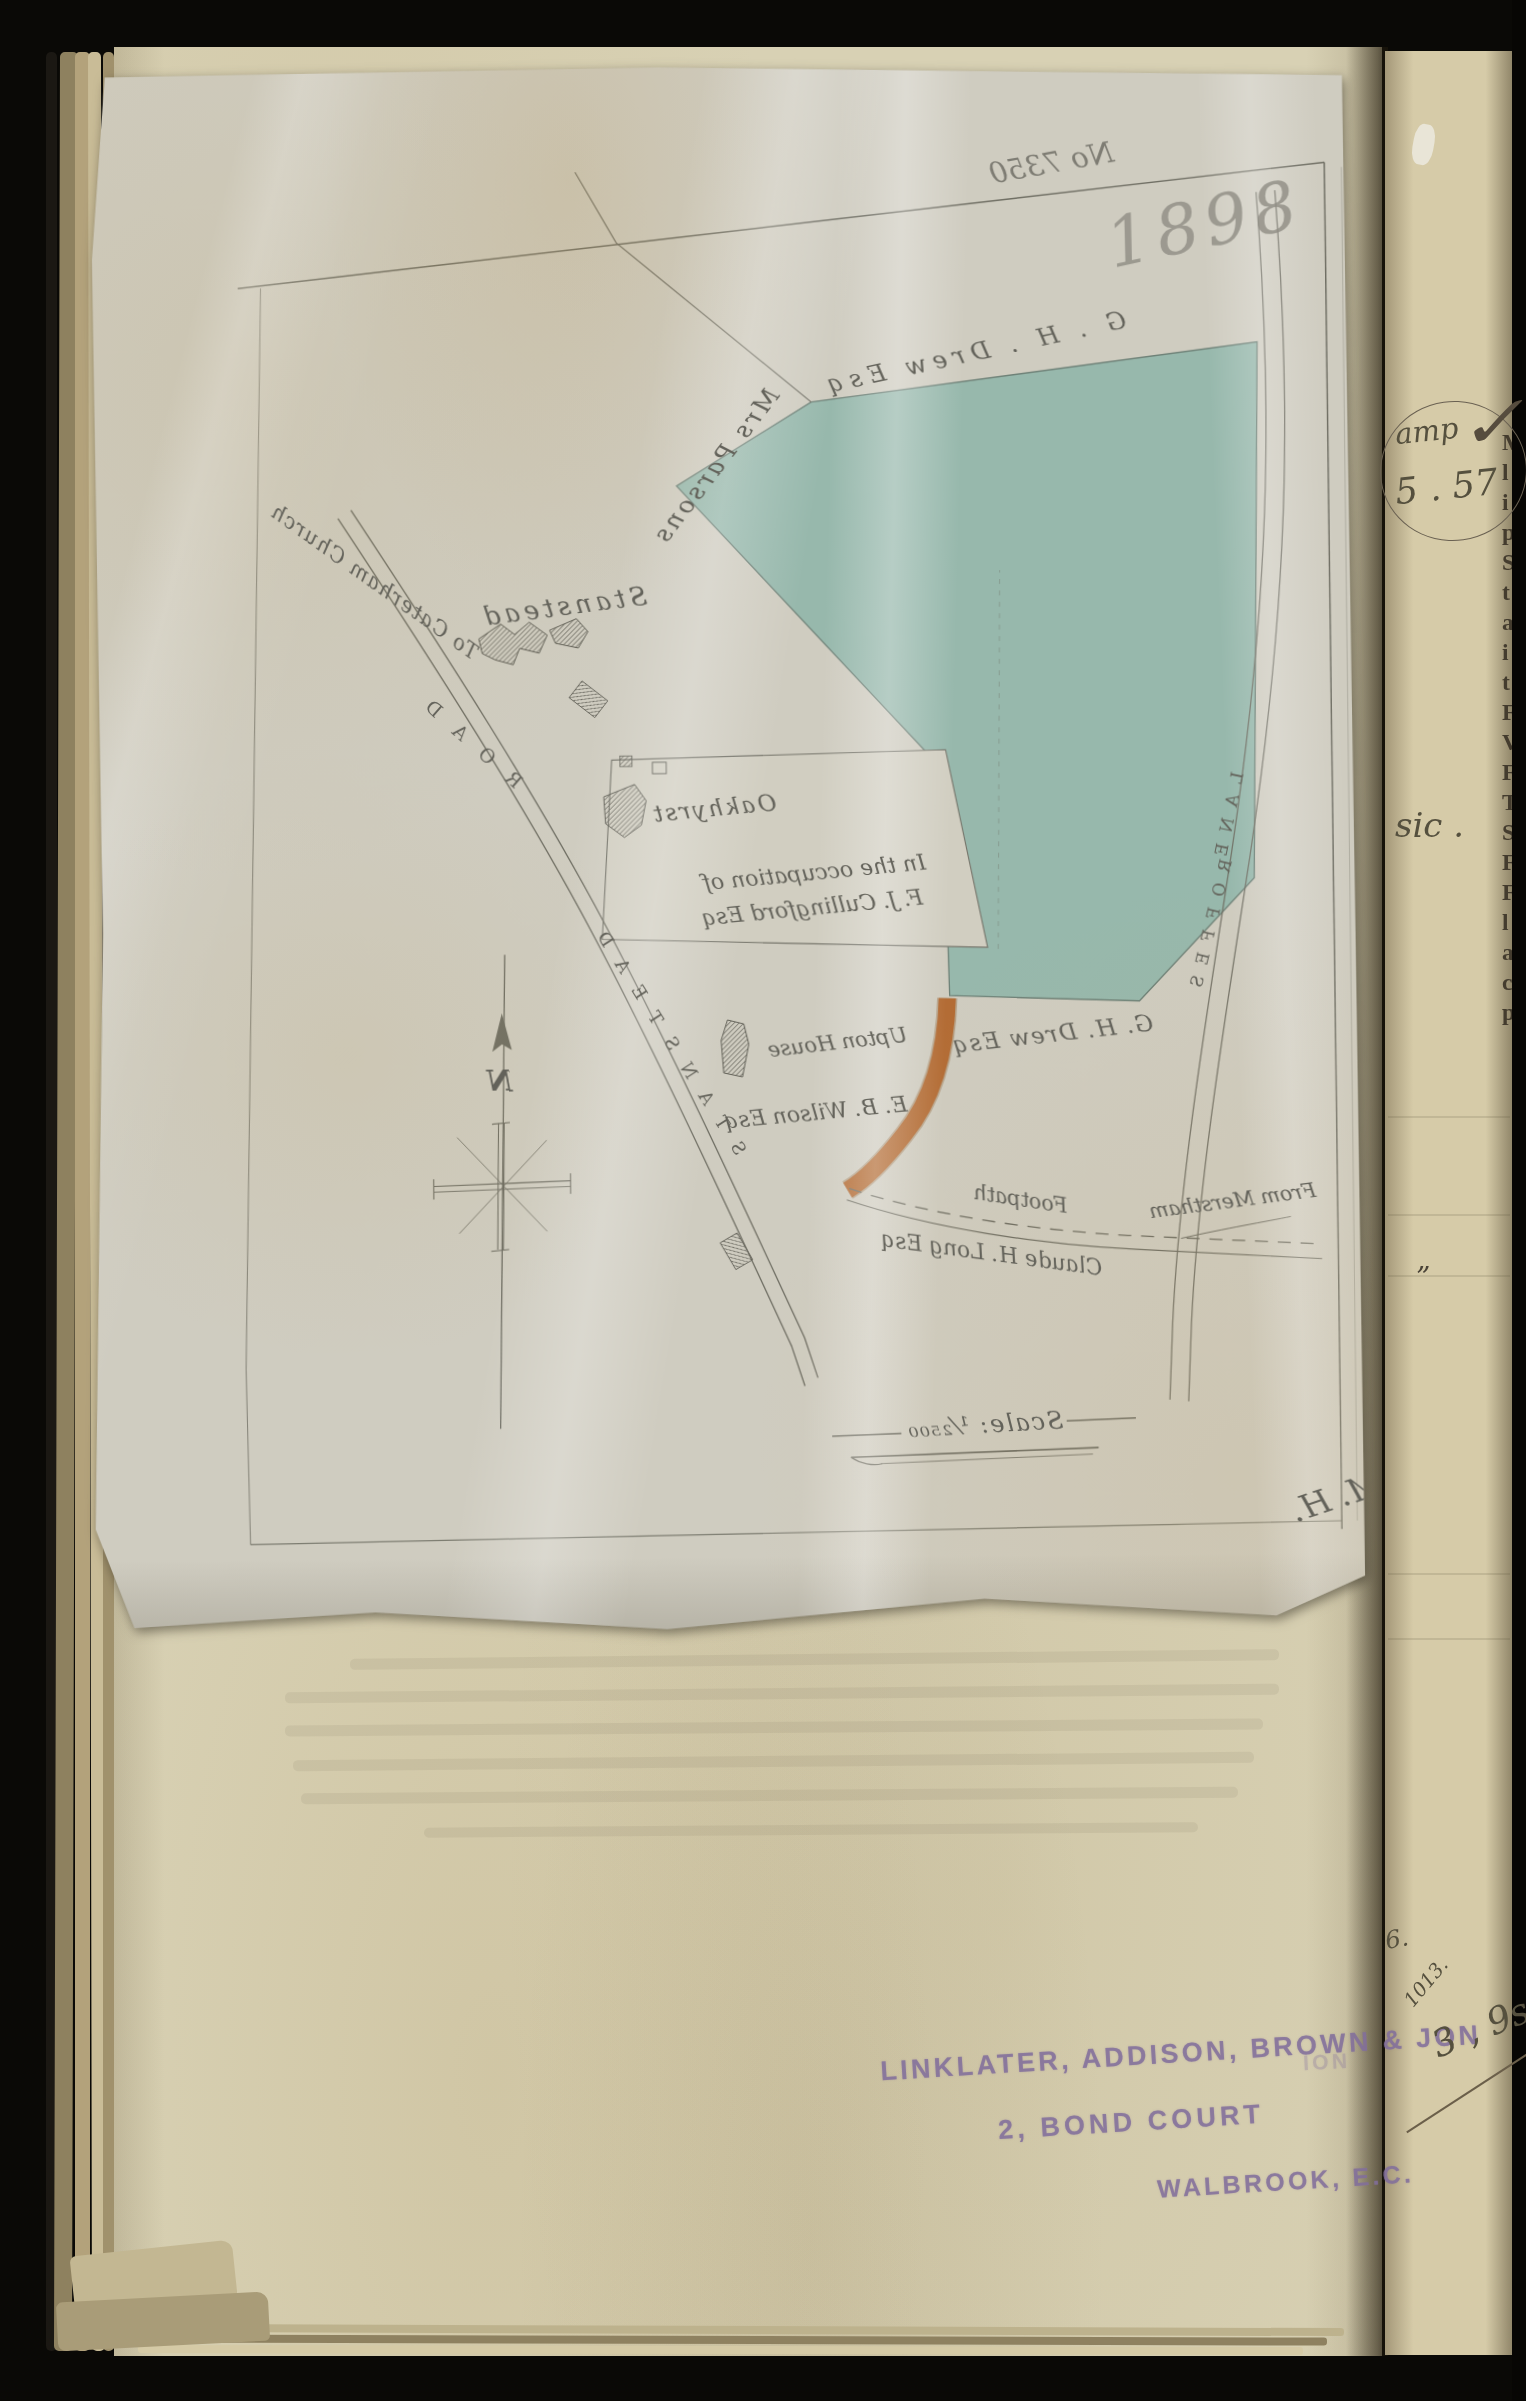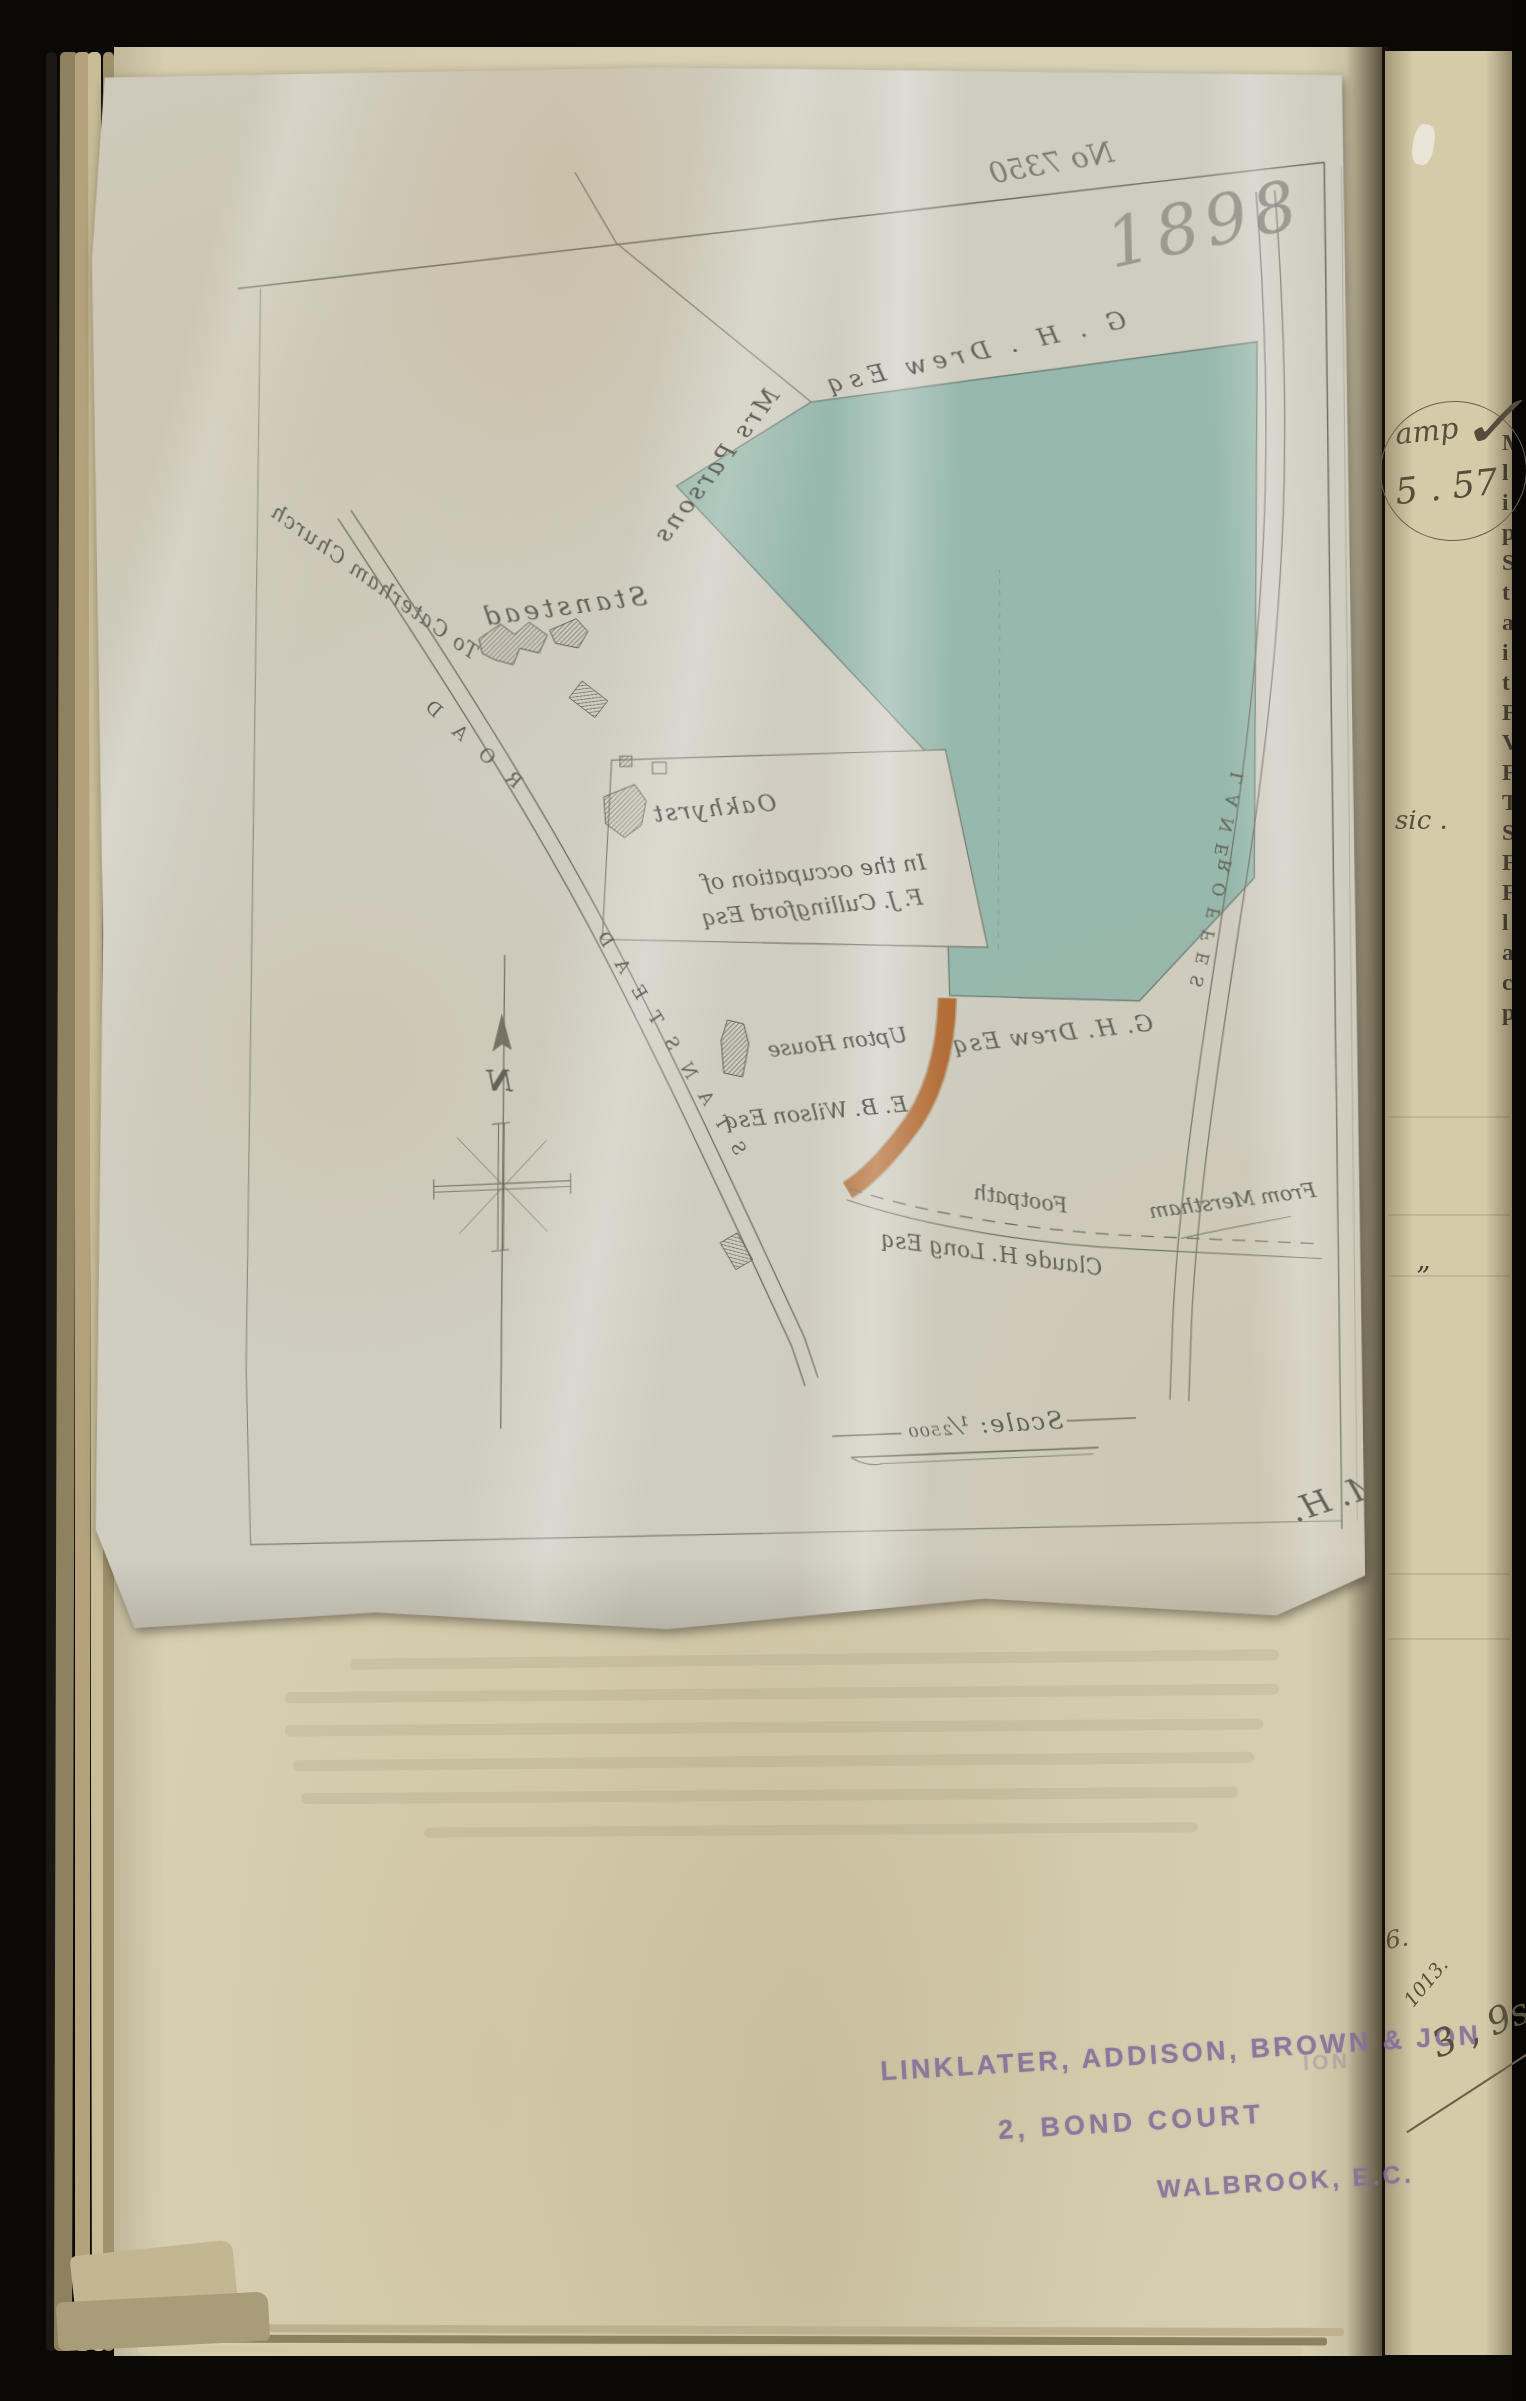--- a/index.html
+++ b/index.html
@@ -194,21 +194,21 @@
 
   <div class="stamp-line" style="left:880px;top:2038px;font-size:27px;letter-spacing:3.3px;transform:rotate(-3.5deg);">LINKLATER, ADDISON, BROWN &amp; JON</div>
   <div class="stamp-line" style="left:998px;top:2107px;font-size:27px;letter-spacing:4.1px;transform:rotate(-3.5deg);">2, BOND COURT</div>
   <div class="stamp-line" style="left:1157px;top:2167px;font-size:25px;letter-spacing:3.3px;transform:rotate(-3.5deg);">WALBROOK, E.C.</div>
   <div class="stamp-line" style="left:1303px;top:2050px;font-size:21px;letter-spacing:3.3px;opacity:.35;transform:rotate(-3deg);">ION</div>
 
   <div class="abs" style="left:1380px;top:401px;width:145px;height:138px;border:1.6px solid #6a6152;border-radius:50%;transform:rotate(-8deg);"></div>
   <div class="hand" style="left:1395px;top:414px;font-size:29px;transform:rotate(-6deg);">amp</div>
   <div class="hand" style="left:1395px;top:466px;font-size:36px;transform:rotate(-6deg);">5 . 57</div>
   <div class="hand" style="left:1466px;top:389px;font-size:59px;color:#564c3e;transform:rotate(-12deg) scaleX(1.5);">✓</div>
-  <div class="hand" style="left:1395px;top:805px;font-size:26px;">sic .</div>
+  <div class="hand" style="left:1395px;top:805px;font-size:34px;">sic .</div>
   <div class="hand" style="left:1416px;top:1261px;font-size:28px;color:#4a4337;">”</div>
   <div class="hand" style="left:1385px;top:1924px;font-size:24.4px;transform:rotate(-10deg);">6.</div>
   <div class="hand" style="left:1398px;top:1971px;font-size:19.6px;transform:rotate(-50deg);">1013.</div>
   <div class="hand" style="left:1430px;top:2006px;font-size:37px;transform:rotate(-22deg);">3 , 9s</div>
   <div class="abs" style="left:1395px;top:2092px;width:145px;height:1.6px;background:#6b5f4a;transform:rotate(-33deg);"></div>
   <div class="abs" style="left:1413px;top:124px;width:21px;height:41px;background:#e9e5d7;border-radius:40%;transform:rotate(10deg);"></div>
 
   <div class="abs bottom-strip" style="left:122px;top:2326px;width:1222px;background:#bdb28d;transform:rotate(.2deg);"></div>
   <div class="abs bottom-strip" style="left:130px;top:2336px;width:1197px;background:#8e8160;transform:rotate(.15deg);"></div>
   <div class="abs bottom-strip" style="left:138px;top:2346px;width:1165px;background:#d5caa6;transform:rotate(.1deg);"></div>

